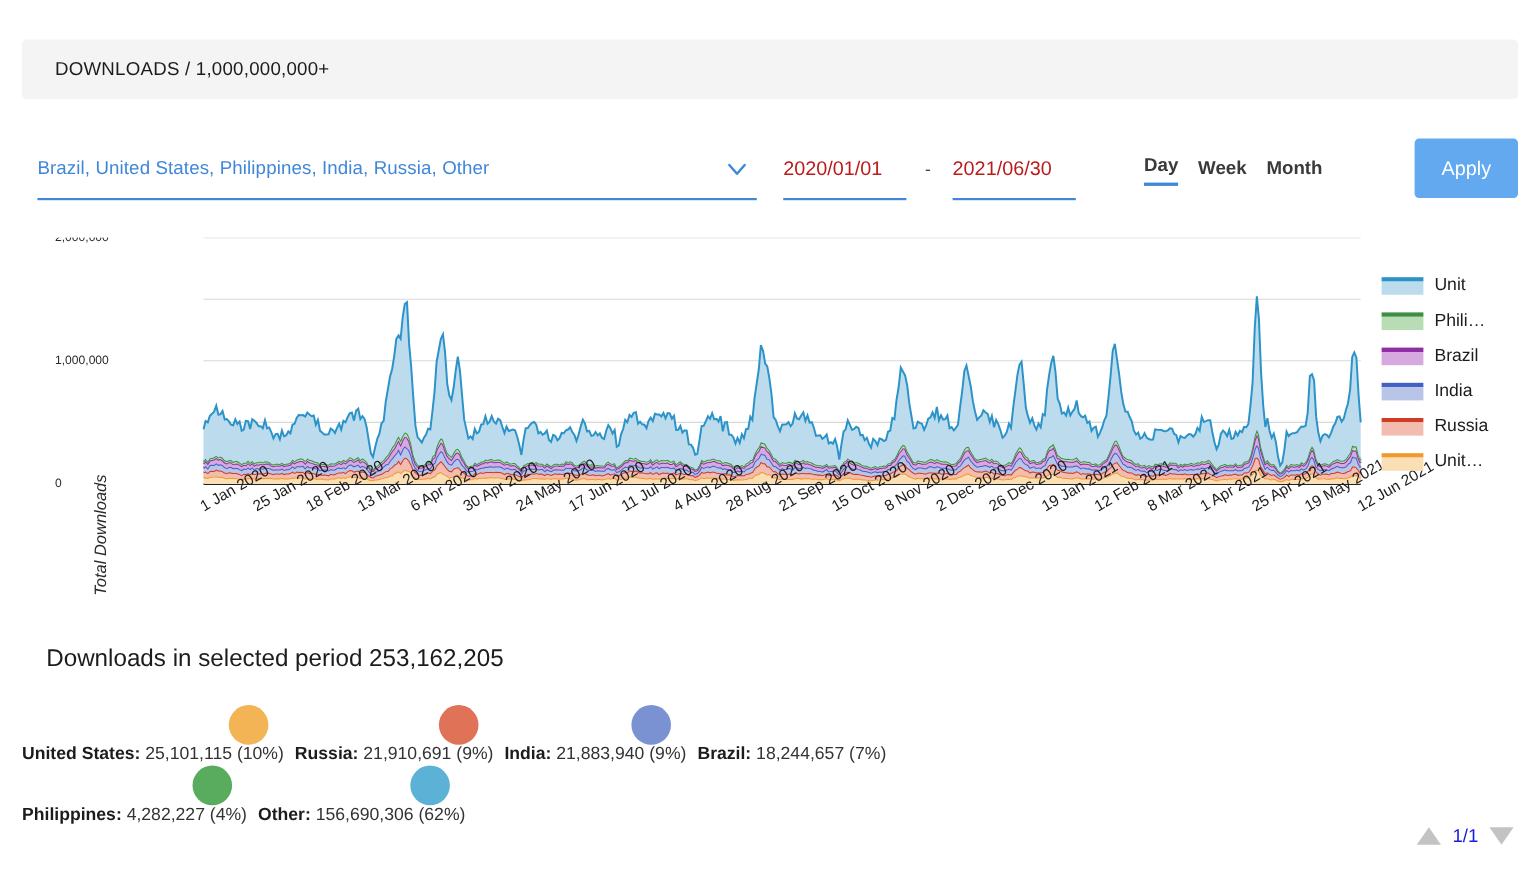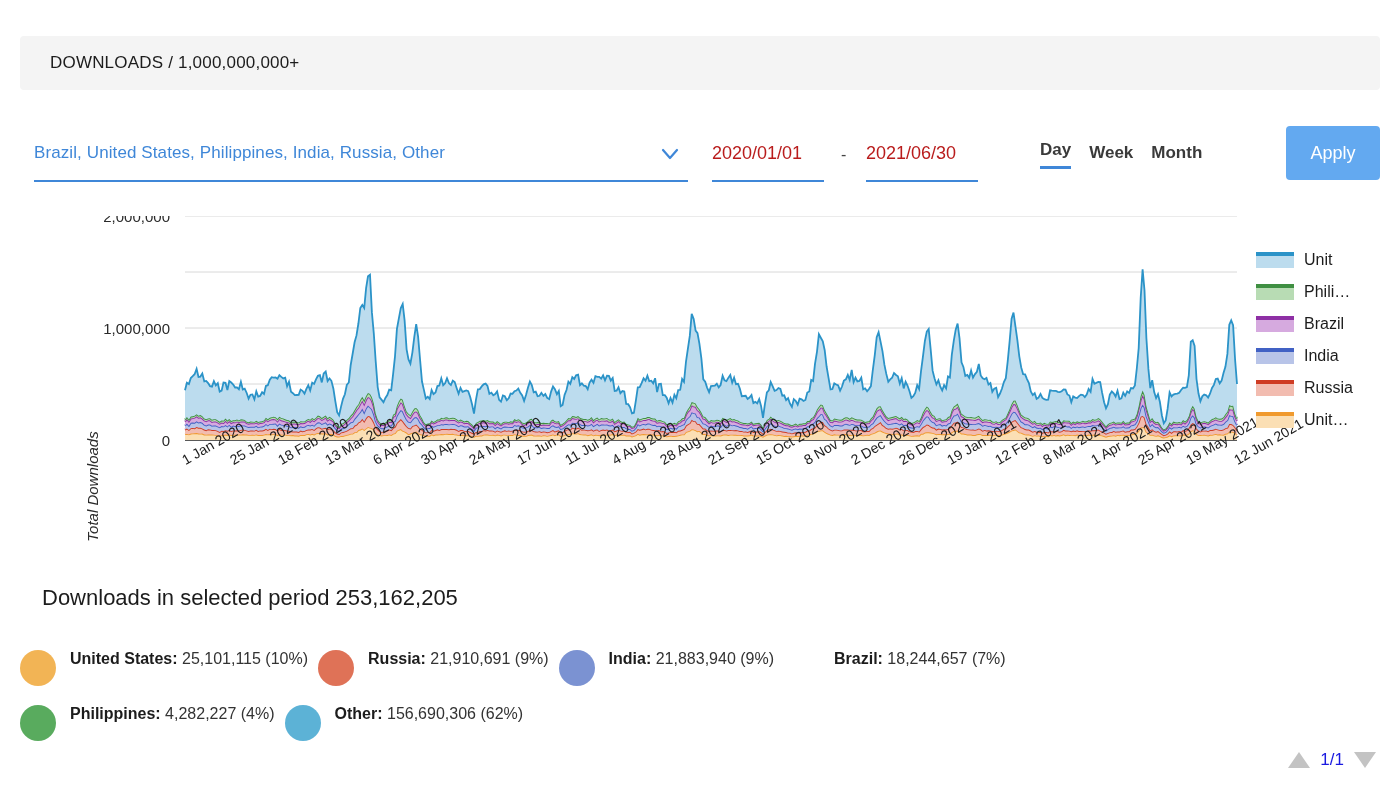--- a/index.html
+++ b/index.html
@@ -110,22 +110,22 @@
     font-style: italic;
     color: #2a2a2a;
     transform: rotate(-90deg);
     transform-origin: center center;
     white-space: nowrap;
   }
   .ytick {
     position: absolute;
     right: 0;
     width: 120px;
-    text-align: right;
-    font-size: 15px;
+    text-align: left;
+    font-size: 11px;
     color: #2a2a2a;
     transform: translateY(-50%);
   }
   .ytick-col {
     position: absolute;
     left: 48px; top: 0;
     width: 122px; height: 240px;
   }
   .xticks {
     position: absolute;
@@ -181,22 +181,23 @@
   .stats {
     position: absolute;
     left: 20px; top: 640px;
     width: 1360px;
   }
   .stats-row {
     display: flex; align-items: center;
     height: 55px;
   }
   .stat {
-    display: flex; align-items: flex-start;
+    display: flex; align-items: flex-end;
     margin-right: 10px;
+    flex-direction: column;
   }
   .stat-dot {
     width: 36px; height: 36px;
     border-radius: 50%;
     margin-right: 14px;
     flex: 0 0 auto;
   }
   .stat-text {
     font-size: 16px;
     color: #1c1c1c;

